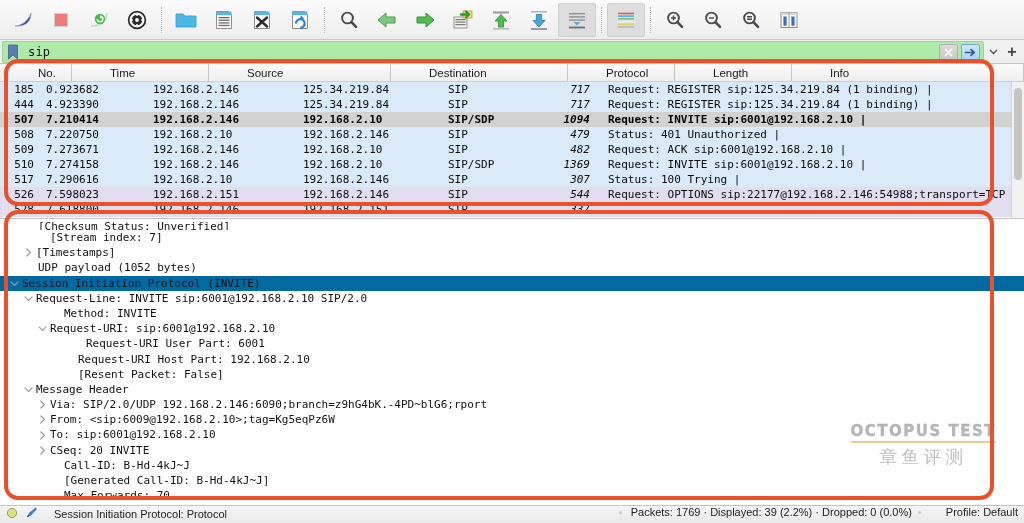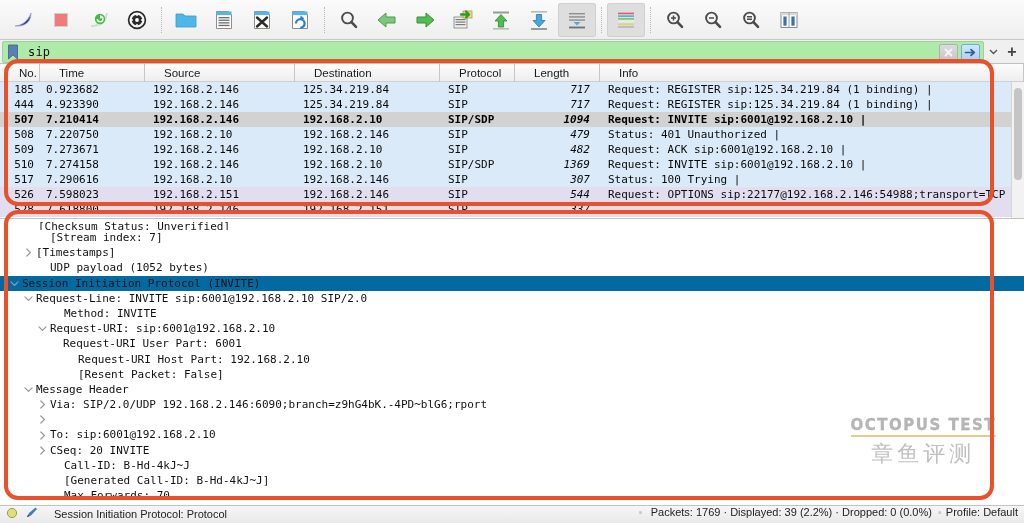--- a/index.html
+++ b/index.html
@@ -104,23 +104,23 @@
     height: 18px;
     background: linear-gradient(#fcfcfc,#eeeeee);
     border-bottom: 1px solid #cfcfcf;
     display: flex;
     font-size: 11.5px;
     color: #1a1a1a;
     align-items: center;
   }
   .plist-header .col {
     height: 18px; line-height: 18px;
-    padding-left: 19px;
+    padding-left: 6px;
     border-right: 1px solid #c6c6c6;
-    overflow: hidden; white-space: nowrap;
+    overflow: hidden; white-space: nowrap; margin-left: 32px;
   }
   .plist-rows {
     font-family: "DejaVu Sans Mono", monospace;
     font-size: 11px;
   }
   .prow {
     display: flex;
     height: 15px; line-height: 15px;
     white-space: nowrap;
   }
@@ -185,21 +185,21 @@
   }
   .wm-top {
     font-family: "DejaVu Sans", sans-serif;
     font-size: 15px; font-weight: bold;
     letter-spacing: 1.5px;
     color: #9a9a9a;
     -webkit-text-stroke: 0.3px #8a8a8a;
   }
   .wm-bar { height: 2px; background: #d7b963; margin: 1px 0 2px; }
   .wm-cn {
-    font-size: 22px; color: #a8a8a8; letter-spacing: 4px;
+    font-size: 18px; color: #a8a8a8; letter-spacing: 4px;
     font-family: "DejaVu Sans", sans-serif;
   }
 
   
   .statusbar {
     height: 18px; flex: 0 0 18px;
     background: linear-gradient(#f6f6f6,#e9e9e9);
     border-top: 1px solid #c3c3c3;
     display: flex; align-items: flex-start;
     font-size: 11px; color: #232323;
@@ -530,86 +530,87 @@
           <span class="dtext">[Stream index: 7]</span>
         </div>
         <div class="drow" style="padding-left: 22px;">
           <span class="twist">
             <svg width="9" height="9" viewBox="0 0 9 9">
               <path d="M2.8 1 L6.4 4.5 L2.8 8" stroke="#9a9a9a" stroke-width="1.2" fill="none" stroke-linecap="round"></path>
             </svg>
           </span>
           <span class="dtext">[Timestamps]</span>
         </div>
+        <div class="drow" style="padding-left: 24px;">
+          <span class="twist"></span>
+          <span class="dtext">UDP payload (1052 bytes)</span>
+        </div>
+        <div class="drow sel" style="padding-left: 8px;">
+          <span class="twist">
+            <svg width="9" height="9" viewBox="0 0 9 9">
+              <path d="M1 2.8 L4.5 6.4 L8 2.8" stroke="#9a9a9a" stroke-width="1.2" fill="none" stroke-linecap="round"></path>
+            </svg>
+          </span>
+          <span class="dtext">Session Initiation Protocol (INVITE)</span>
+        </div>
+        <div class="drow" style="padding-left: 22px;">
+          <span class="twist">
+            <svg width="9" height="9" viewBox="0 0 9 9">
+              <path d="M1 2.8 L4.5 6.4 L8 2.8" stroke="#9a9a9a" stroke-width="1.2" fill="none" stroke-linecap="round"></path>
+            </svg>
+          </span>
+          <span class="dtext">Request-Line: INVITE sip:6001@192.168.2.10 SIP/2.0</span>
+        </div>
+        <div class="drow" style="padding-left: 50px;">
+          <span class="twist"></span>
+          <span class="dtext">Method: INVITE</span>
+        </div>
         <div class="drow" style="padding-left: 36px;">
-          <span class="twist"></span>
-          <span class="dtext">UDP payload (1052 bytes)</span>
-        </div>
-        <div class="drow sel" style="padding-left: 8px;">
           <span class="twist">
             <svg width="9" height="9" viewBox="0 0 9 9">
               <path d="M1 2.8 L4.5 6.4 L8 2.8" stroke="#9a9a9a" stroke-width="1.2" fill="none" stroke-linecap="round"></path>
             </svg>
           </span>
-          <span class="dtext">Session Initiation Protocol (INVITE)</span>
+          <span class="dtext">Request-URI: sip:6001@192.168.2.10</span>
+        </div>
+        <div class="drow" style="padding-left: 72px;">
+          <span class="twist"></span>
+          <span class="dtext">Request-URI User Part: 6001</span>
+        </div>
+        <div class="drow" style="padding-left: 64px;">
+          <span class="twist"></span>
+          <span class="dtext">Request-URI Host Part: 192.168.2.10</span>
+        </div>
+        <div class="drow" style="padding-left: 64px;">
+          <span class="twist"></span>
+          <span class="dtext">[Resent Packet: False]</span>
         </div>
         <div class="drow" style="padding-left: 22px;">
           <span class="twist">
             <svg width="9" height="9" viewBox="0 0 9 9">
               <path d="M1 2.8 L4.5 6.4 L8 2.8" stroke="#9a9a9a" stroke-width="1.2" fill="none" stroke-linecap="round"></path>
             </svg>
           </span>
-          <span class="dtext">Request-Line: INVITE sip:6001@192.168.2.10 SIP/2.0</span>
-        </div>
-        <div class="drow" style="padding-left: 50px;">
-          <span class="twist"></span>
-          <span class="dtext">Method: INVITE</span>
+          <span class="dtext">Message Header</span>
         </div>
         <div class="drow" style="padding-left: 36px;">
           <span class="twist">
             <svg width="9" height="9" viewBox="0 0 9 9">
-              <path d="M1 2.8 L4.5 6.4 L8 2.8" stroke="#9a9a9a" stroke-width="1.2" fill="none" stroke-linecap="round"></path>
-            </svg>
-          </span>
-          <span class="dtext">Request-URI: sip:6001@192.168.2.10</span>
-        </div>
-        <div class="drow" style="padding-left: 49px;">
-          <span class="twist"></span>
-          <span class="dtext">Request-URI User Part: 6001</span>
-        </div>
-        <div class="drow" style="padding-left: 64px;">
-          <span class="twist"></span>
-          <span class="dtext">Request-URI Host Part: 192.168.2.10</span>
-        </div>
-        <div class="drow" style="padding-left: 64px;">
-          <span class="twist"></span>
-          <span class="dtext">[Resent Packet: False]</span>
-        </div>
-        <div class="drow" style="padding-left: 22px;">
-          <span class="twist">
-            <svg width="9" height="9" viewBox="0 0 9 9">
-              <path d="M1 2.8 L4.5 6.4 L8 2.8" stroke="#9a9a9a" stroke-width="1.2" fill="none" stroke-linecap="round"></path>
-            </svg>
-          </span>
-          <span class="dtext">Message Header</span>
+              <path d="M2.8 1 L6.4 4.5 L2.8 8" stroke="#9a9a9a" stroke-width="1.2" fill="none" stroke-linecap="round"></path>
+            </svg>
+          </span>
+          <span class="dtext">Via: SIP/2.0/UDP 192.168.2.146:6090;branch=z9hG4bK.-4PD~blG6;rport</span>
         </div>
         <div class="drow" style="padding-left: 36px;">
           <span class="twist">
             <svg width="9" height="9" viewBox="0 0 9 9">
               <path d="M2.8 1 L6.4 4.5 L2.8 8" stroke="#9a9a9a" stroke-width="1.2" fill="none" stroke-linecap="round"></path>
             </svg>
           </span>
-          <span class="dtext">Via: SIP/2.0/UDP 192.168.2.146:6090;branch=z9hG4bK.-4PD~blG6;rport</span>
-        </div>
-        <div class="drow" style="padding-left: 36px;">
-          <span class="twist">
-            <svg width="9" height="9" viewBox="0 0 9 9">
-              <path d="M2.8 1 L6.4 4.5 L2.8 8" stroke="#9a9a9a" stroke-width="1.2" fill="none" stroke-linecap="round"></path>
-            </svg>
-          </span>
+          <span class="dtext">From: &lt;sip:6009@192.168.2.10&gt;;tag=Kg5eqPz6W</span>
         </div>
         <div class="drow" style="padding-left: 36px;">
           <span class="twist">
             <svg width="9" height="9" viewBox="0 0 9 9">
               <path d="M2.8 1 L6.4 4.5 L2.8 8" stroke="#9a9a9a" stroke-width="1.2" fill="none" stroke-linecap="round"></path>
             </svg>
           </span>
           <span class="dtext">To: sip:6001@192.168.2.10</span>
         </div>
         <div class="drow" style="padding-left: 36px;">
@@ -657,19 +658,19 @@
             <path d="M2 11 L4 7 L10.5 1.5 L12 3 L6 9.5 Z" fill="#3f7fb5"></path>
             <path d="M2 11 L4.2 10.2 L3 9 Z" fill="#2a2a2a"></path>
           </svg>
       </span>
       <span style="margin-left:8px;">Session Initiation Protocol: Protocol</span>
     </span>
     <span class="sb-mid"></span>
     <span class="exp-dot">▪</span>
     <span class="sb-counts" style="margin-left:8px;margin-right:6px;">Packets: 1769 · Displayed: 39 (2.2%) · Dropped: 0 (0.0%)</span>
     <span class="exp-dot">▪</span>
-    <span style="margin-left:4px;">Profile: Default</span>
+    <span style="margin-left:24px;">Profile: Default</span>
   </div>
 
   <div class="redbox" id="redbox-list"></div>
   <div class="redbox" id="redbox-detail"></div>
 
 </div>
 
 </body></html>

